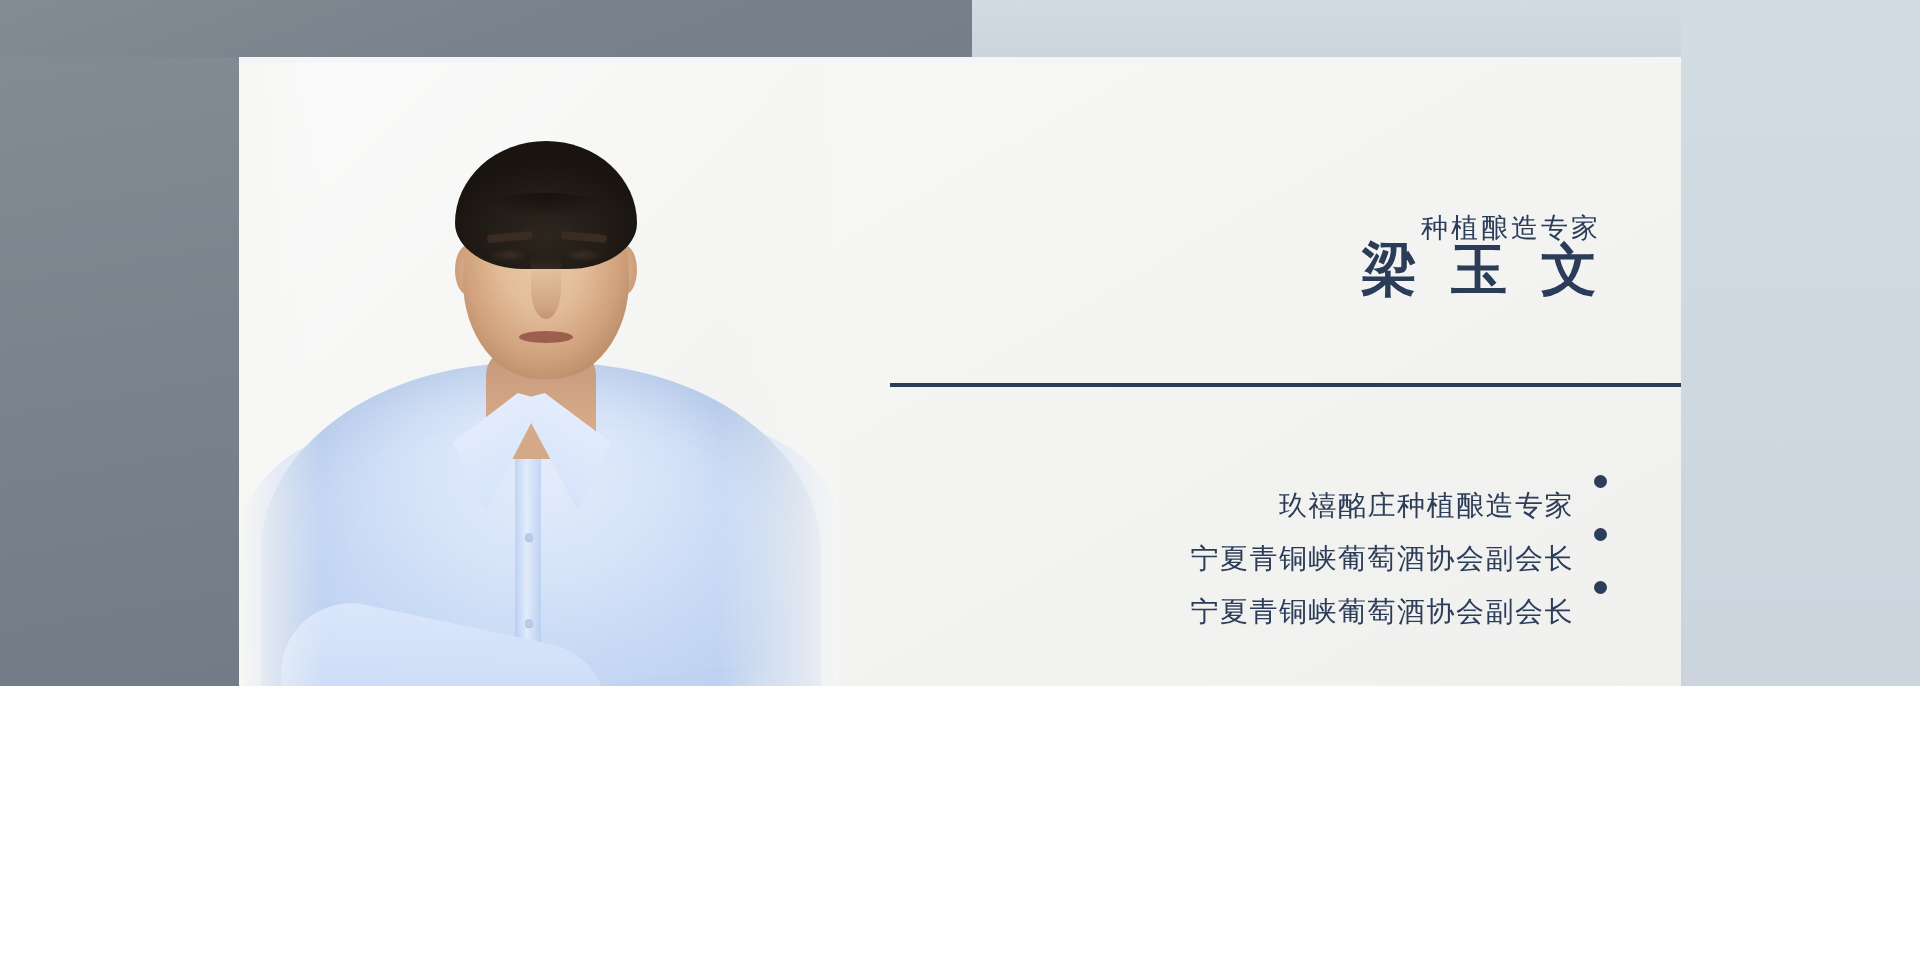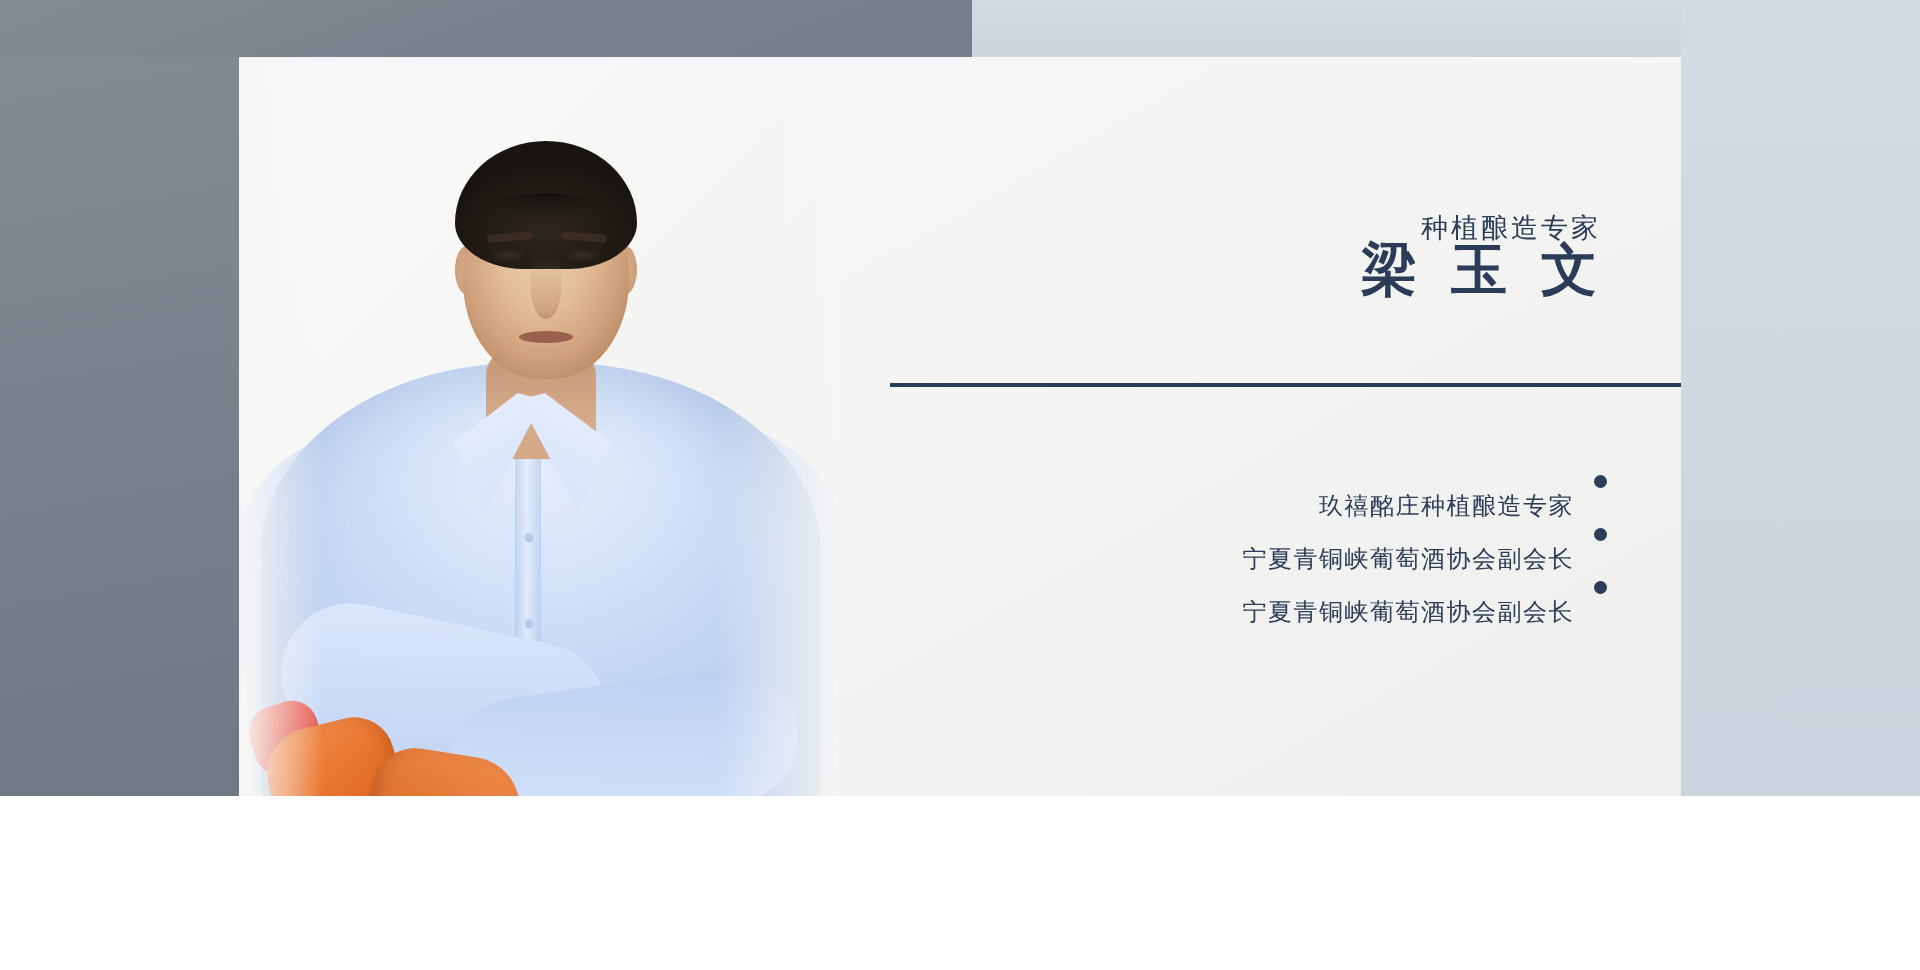--- a/index.html
+++ b/index.html
@@ -8,21 +8,21 @@
   html, body {
     width: 1920px;
     height: 970px;
     overflow: hidden;
     font-family: "Liberation Sans", "DejaVu Sans", sans-serif;
   }
 
   #stage {
     position: relative;
     width: 1920px;
-    height: 796px;
+    height: 686px;
     background: #f4f5f6;
     overflow: hidden;
   }
 
   
   .bg-gray-panel {
     position: absolute;
     left: 0; top: 0;
     width: 972px; height: 57px;
     background: linear-gradient(160deg, #838b94 0%, #79828c 55%, #767f89 100%);
@@ -300,21 +300,21 @@
     list-style: none;
   }
   .cred-item {
     display: flex;
     align-items: center;
     justify-content: flex-end;
     height: 53px;
     gap: 20px;
   }
   .cred-text {
-    font-size: 24px;
+    font-size: 28px;
     letter-spacing: 1.5px;
     color: #2c3d59;
     white-space: nowrap;
     margin-top: 48px;
   }
   .cred-dot {
     flex: 0 0 auto;
     width: 13px; height: 13px;
     border-radius: 50%;
     background: #2c3d59;

